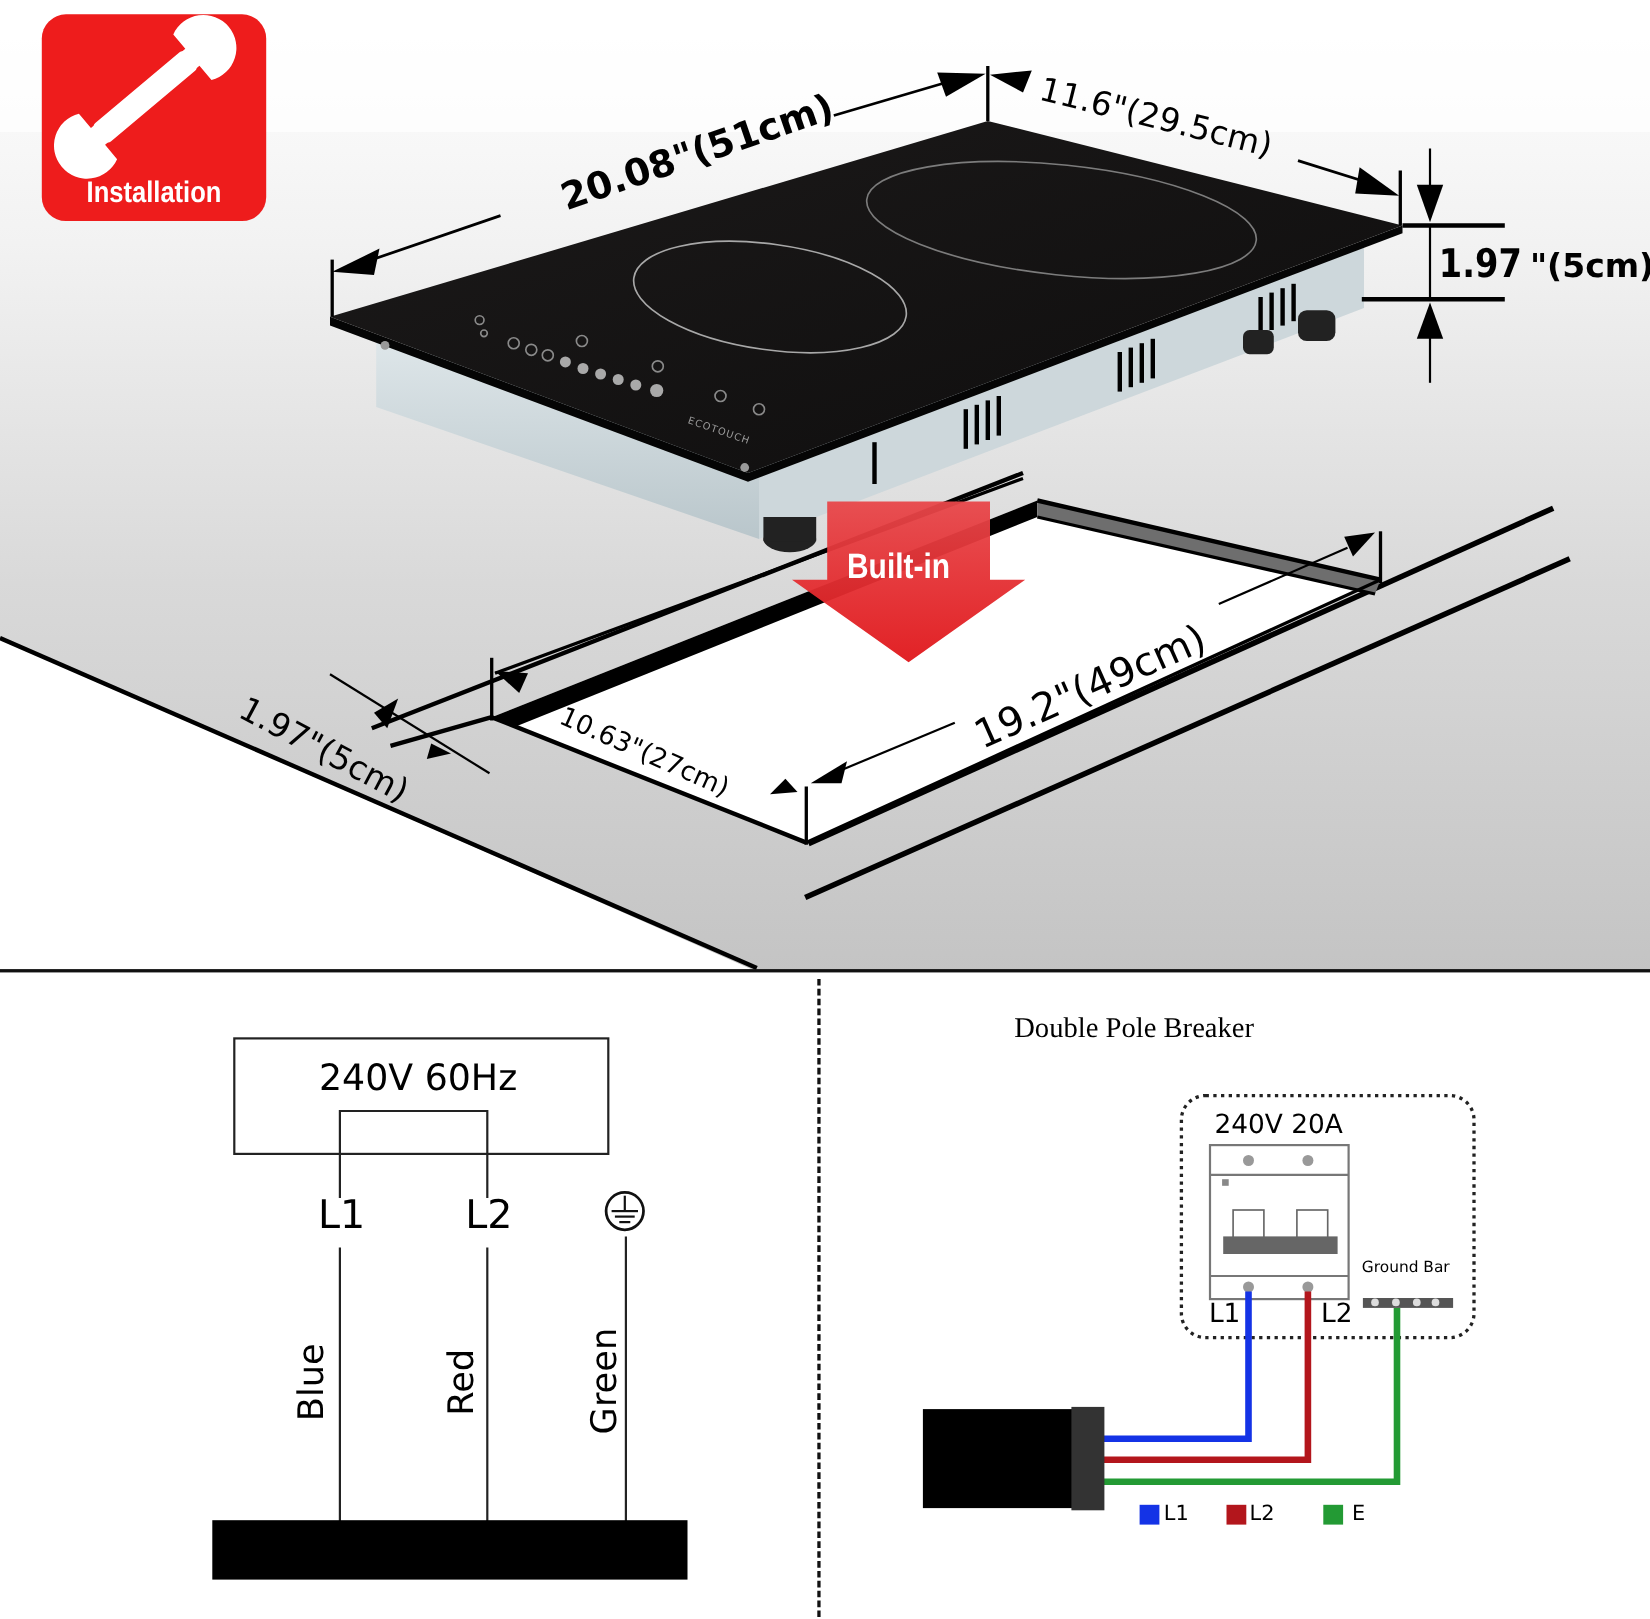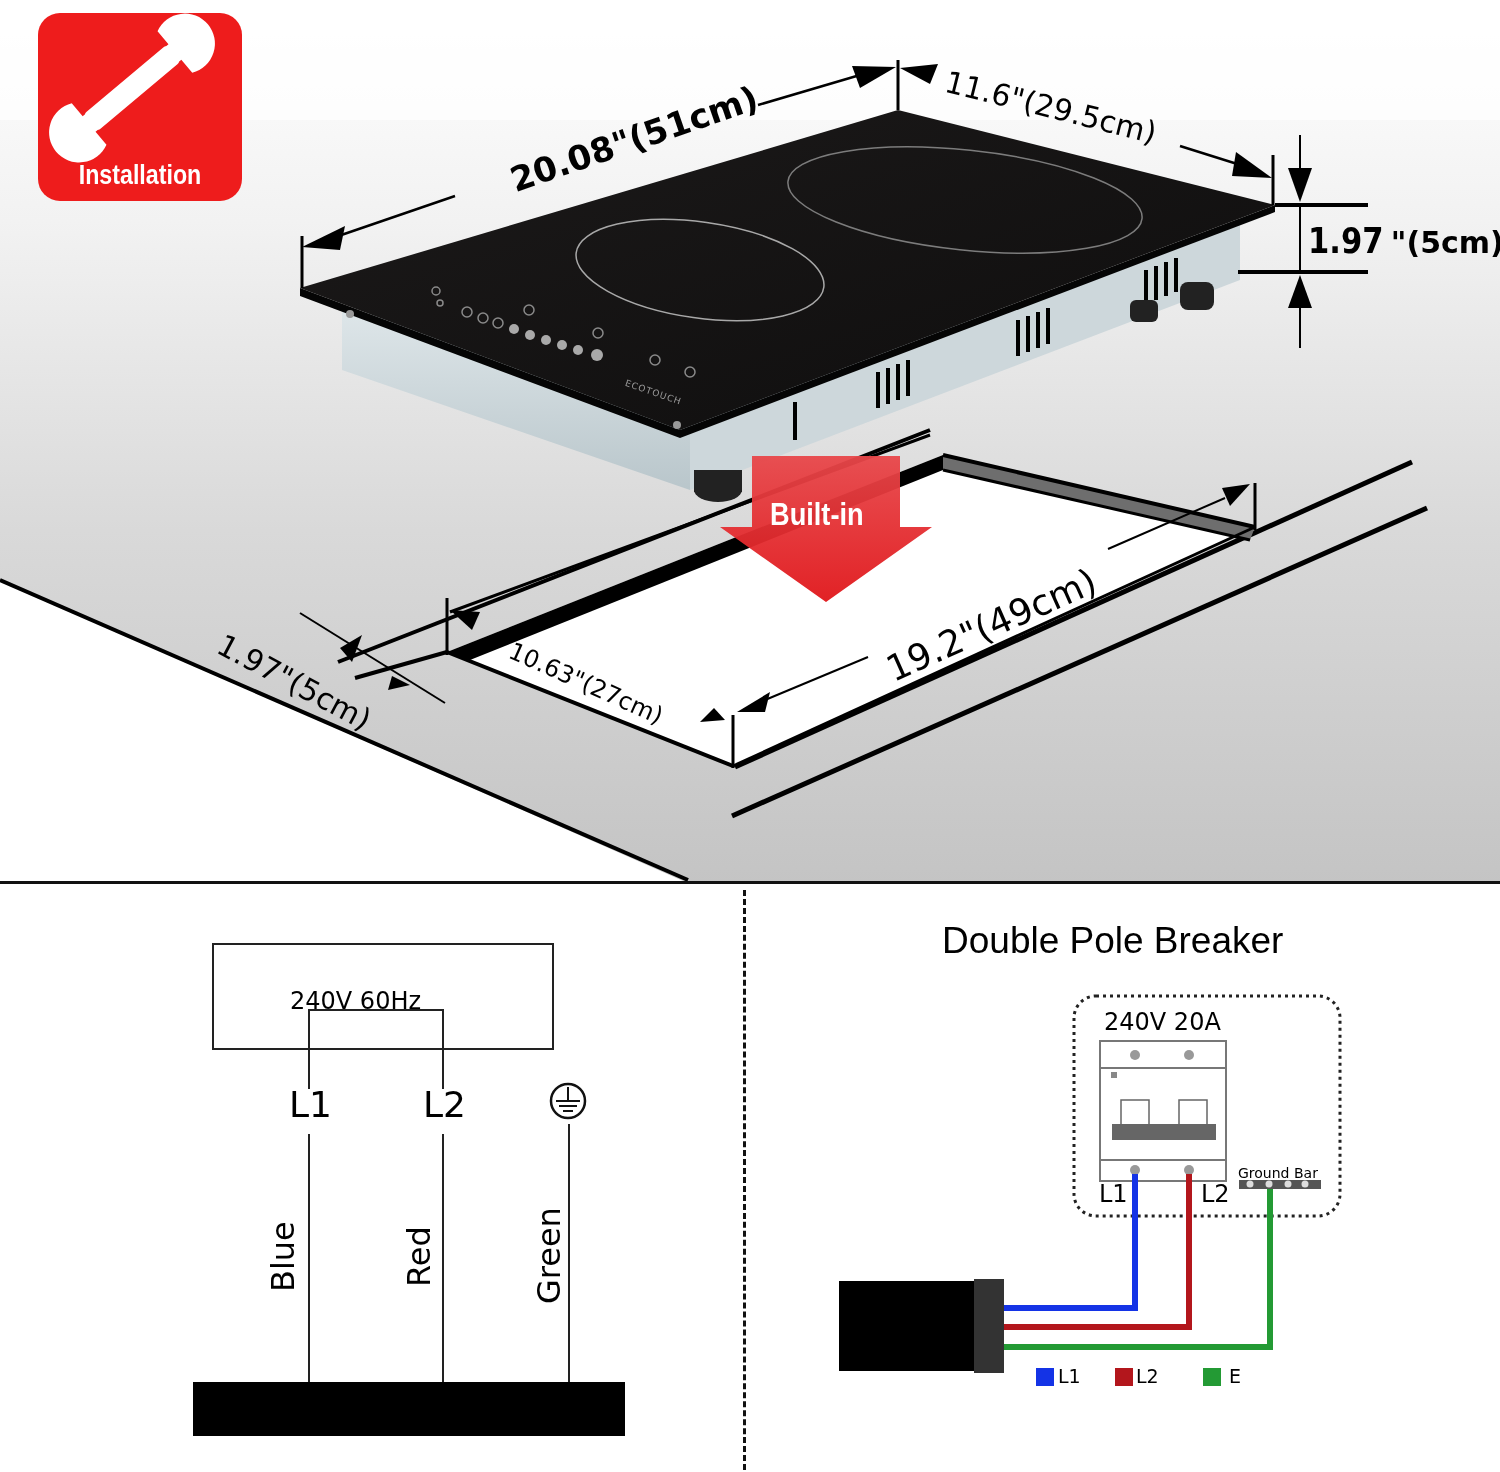--- a/index.html
+++ b/index.html
@@ -207,30 +207,30 @@
     <rect x="193" y="498" width="432" height="54" fill="#000"></rect>
 
     <g>
       <circle cx="568" cy="217" r="17" fill="none" stroke="#111" stroke-width="2.5"></circle>
       <line x1="568" y1="203" x2="568" y2="217" stroke="#111" stroke-width="2"></line>
       <line x1="556" y1="217" x2="580" y2="217" stroke="#111" stroke-width="2"></line>
       <line x1="559" y1="222" x2="577" y2="222" stroke="#111" stroke-width="2"></line>
       <line x1="563" y1="227" x2="573" y2="227" stroke="#111" stroke-width="2"></line>
     </g>
   </svg>
-  <div class="abs wd-text" style="left:290px;top:76px;font-size:24px;margin-top:27px;">240V 60Hz</div>
+  <div class="abs wd-text" style="left:290px;top:76px;font-size:33px;">240V 60Hz</div>
   <div class="abs wd-text" style="left:289px;top:200px;font-size:36px;">L1</div>
   <div class="abs wd-text" style="left:423px;top:200px;font-size:36px;">L2</div>
   <div class="abs wd-vert" style="left:264px;top:408px;">Blue</div>
   <div class="abs wd-vert" style="left:400px;top:403px;">Red</div>
   <div class="abs wd-vert" style="left:530px;top:420px;">Green</div>
 </div>
 
 <div class="abs" style="left:750px;top:884px;width:750px;height:588px;">
-  <div class="abs" style="left:192px;top:36px;font-size:37px;font-family:Liberation Sans, sans-serif;">Double Pole Breaker</div>
+  <div class="abs" style="left:172px;top:36px;font-size:26px;font-family:Liberation Serif, serif;">Double Pole Breaker</div>
   <svg width="750" height="588" viewBox="0 0 750 588">
     <rect x="324" y="112" width="266" height="220" rx="22" fill="none" stroke="#222" stroke-width="3" stroke-dasharray="3 4"></rect>
 
     <rect x="350" y="157" width="126" height="140" fill="#fff" stroke="#777" stroke-width="2"></rect>
     <line x1="350" y1="184" x2="476" y2="184" stroke="#777" stroke-width="2"></line>
     <line x1="350" y1="276" x2="476" y2="276" stroke="#777" stroke-width="2"></line>
     <circle cx="385" cy="171" r="5" fill="#999"></circle>
       <circle cx="439" cy="171" r="5" fill="#999"></circle>
     <rect x="361" y="188" width="6" height="6" fill="#888"></rect>
     <rect x="371" y="216" width="28" height="26" fill="#fff" stroke="#666" stroke-width="1.5"></rect>
@@ -252,17 +252,17 @@
     <rect x="89" y="397" width="136" height="90" fill="#000"></rect>
     <rect x="224" y="395" width="30" height="94" fill="#333"></rect>
 
     <rect x="286" y="484" width="18" height="18" fill="#1433e6"></rect>
     <rect x="365" y="484" width="18" height="18" fill="#b3161c"></rect>
     <rect x="453" y="484" width="18" height="18" fill="#239a34"></rect>
   </svg>
   <div class="abs small" style="left:354px;top:124px;font-size:24px;">240V 20A</div>
   <div class="abs small" style="left:349px;top:296px;font-size:24px;">L1</div>
   <div class="abs small" style="left:451px;top:296px;font-size:24px;">L2</div>
-  <div class="abs small" style="left:488px;top:281px;font-size:14px;">Ground Bar</div>
+  <div class="abs small" style="left:488px;top:260px;font-size:14px;">Ground Bar</div>
   <div class="abs small" style="left:308px;top:481px;font-size:19px;">L1</div>
   <div class="abs small" style="left:386px;top:481px;font-size:19px;">L2</div>
   <div class="abs small" style="left:479px;top:481px;font-size:19px;">E</div>
 </div>
 
 </body></html>

